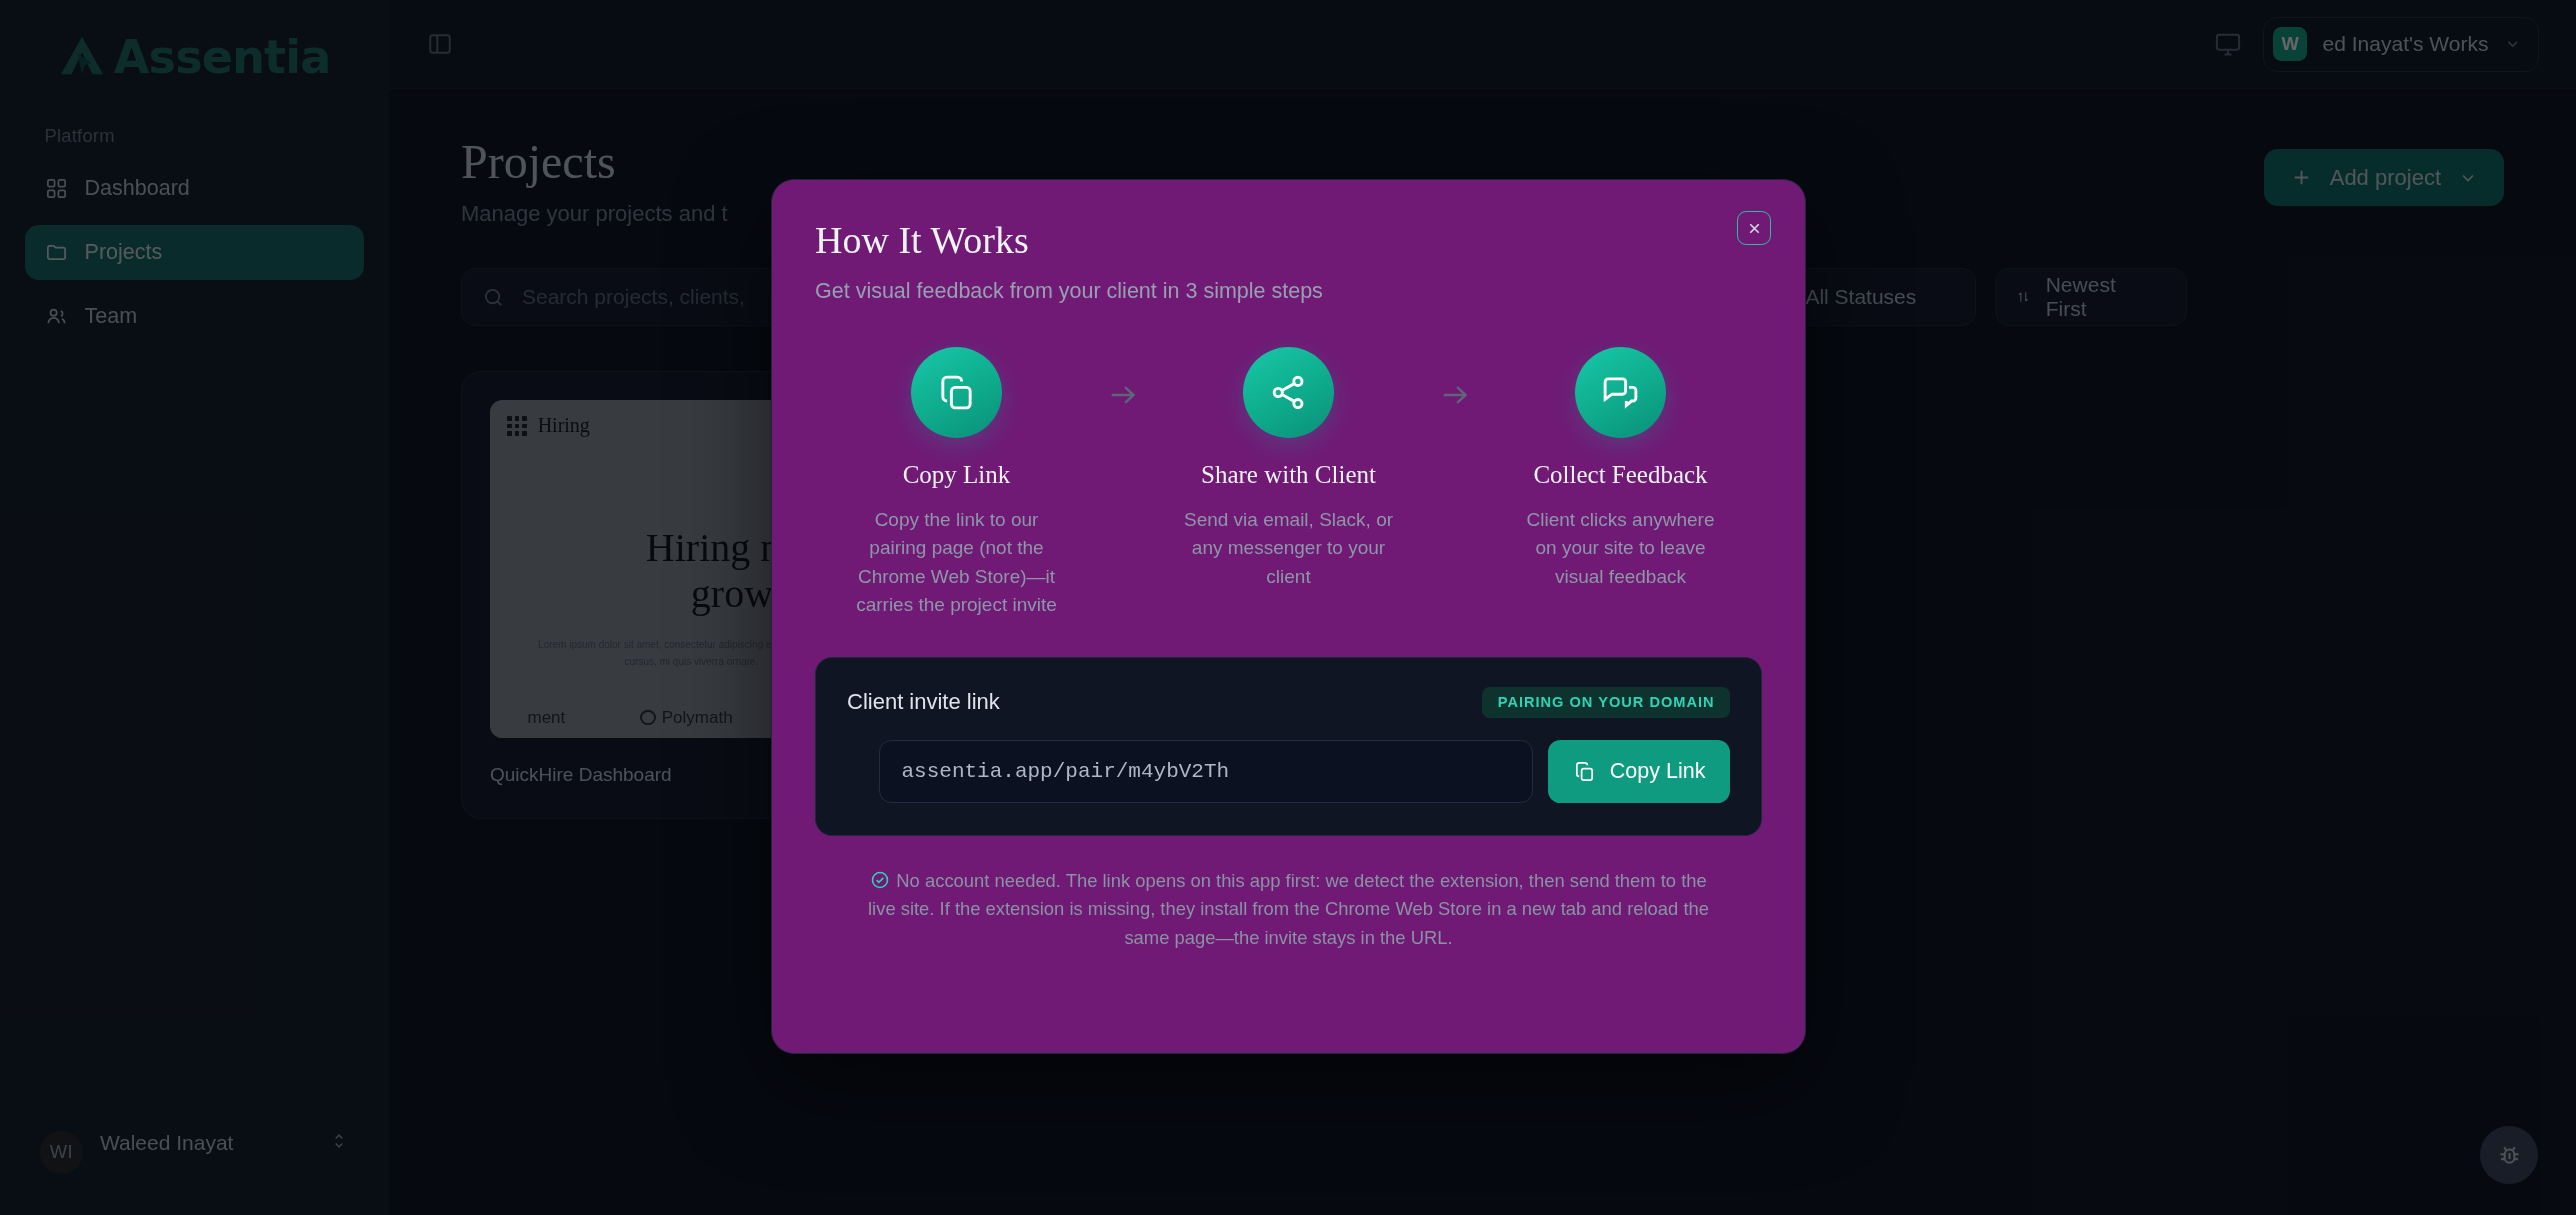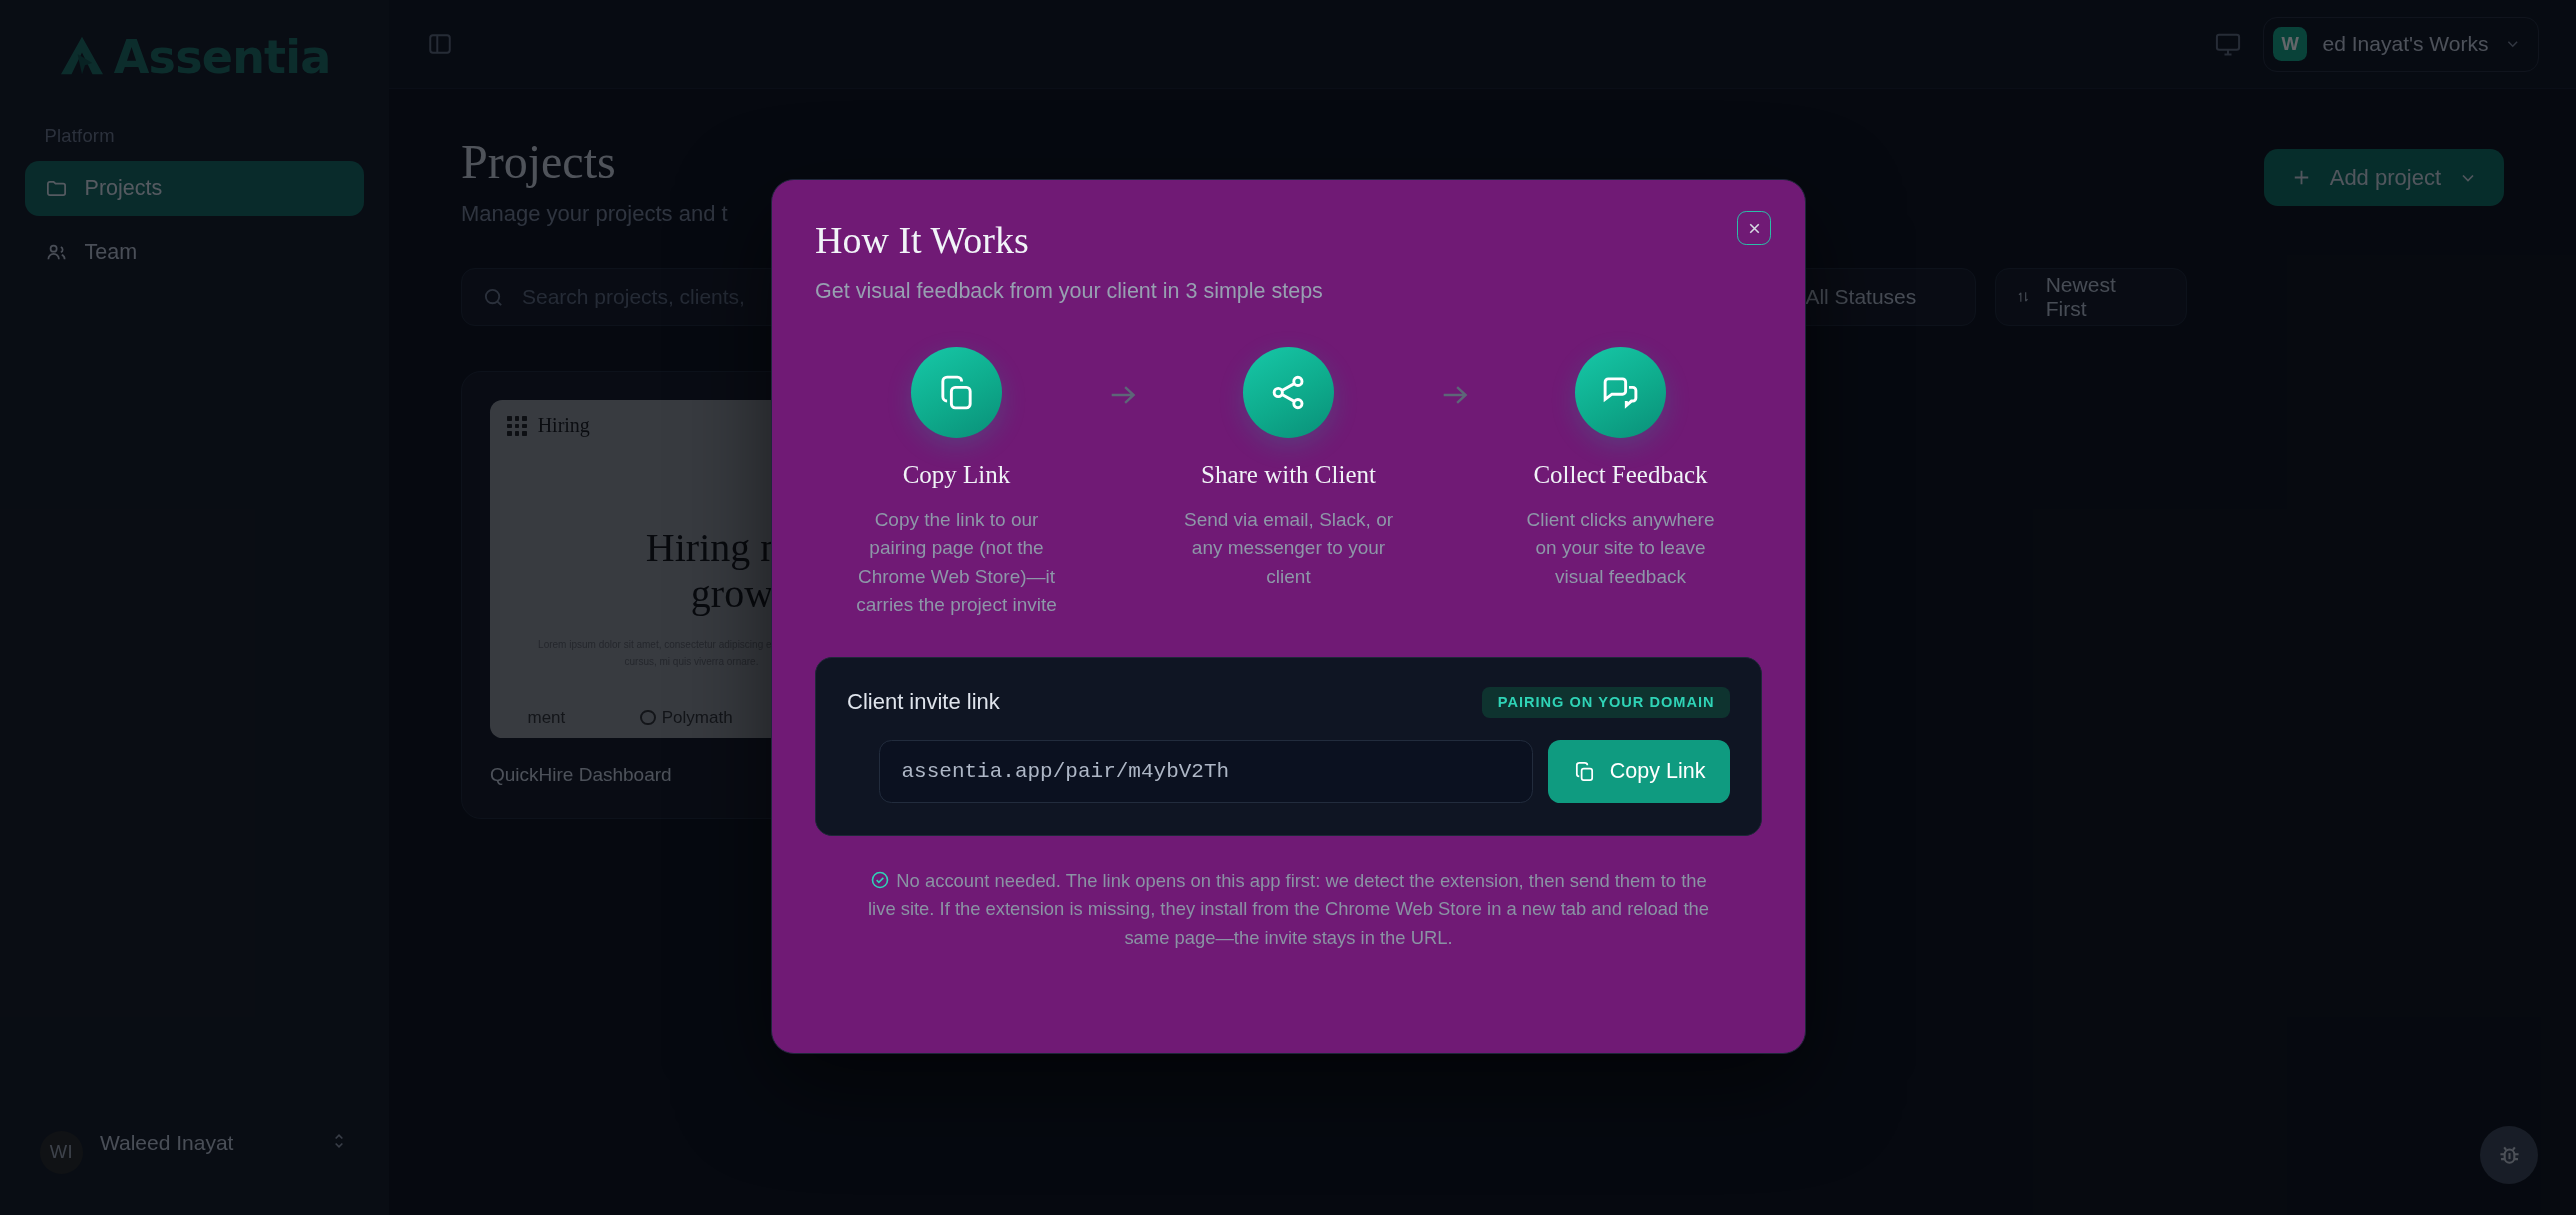--- a/index.html
+++ b/index.html
@@ -268,20 +268,29 @@
       <svg class="logo-mark" viewBox="0 0 64 64">
         <path d="M32 5 L60 55 L46 55 L32 26 L18 55 L4 55 Z" fill="#1a6b5d"></path>
         <path d="M26 28 L46 40 L36 43 L32 55 Z" fill="#0f4c44"></path>
       </svg>
       <span class="logo-text">Assentia</span>
     </div>
 
     <div class="section-label">Platform</div>
 
     <nav class="nav">
+      <div class="nav-item">
+        <svg width="23" height="23" viewBox="0 0 24 24" fill="none" stroke="currentColor" stroke-width="1.8">
+          <rect x="3" y="3" width="7" height="7" rx="1.5"></rect>
+            <rect x="14" y="3" width="7" height="7" rx="1.5"></rect>
+          <rect x="3" y="14" width="7" height="7" rx="1.5"></rect>
+            <rect x="14" y="14" width="7" height="7" rx="1.5"></rect>
+        </svg>
+        <span>Dashboard</span>
+      </div>
       <div class="nav-item active">
         <svg width="23" height="23" viewBox="0 0 24 24" fill="none" stroke="currentColor" stroke-width="1.8">
           <path d="M3 7a2 2 0 0 1 2-2h4l2 2h8a2 2 0 0 1 2 2v8a2 2 0 0 1-2 2H5a2 2 0 0 1-2-2Z"></path>
         </svg>
         <span>Projects</span>
       </div>
       <div class="nav-item">
         <svg width="23" height="23" viewBox="0 0 24 24" fill="none" stroke="currentColor" stroke-width="1.8">
           <circle cx="9" cy="8" r="3.2"></circle>
             <path d="M3.5 19a5.5 5.5 0 0 1 11 0"></path>

